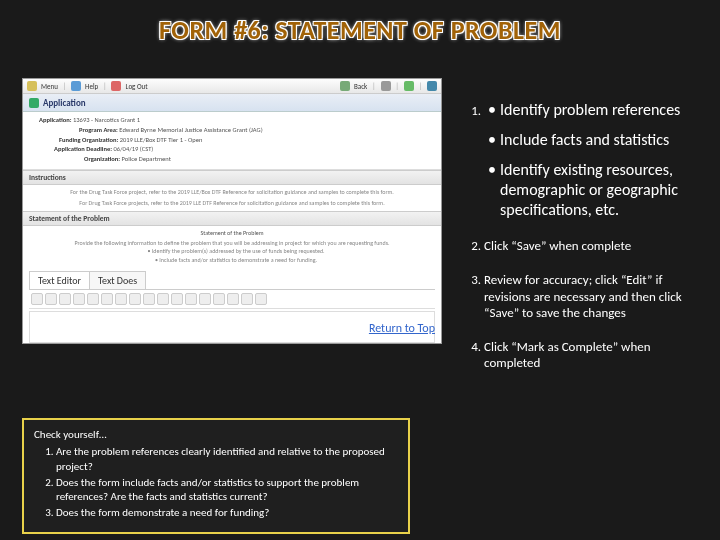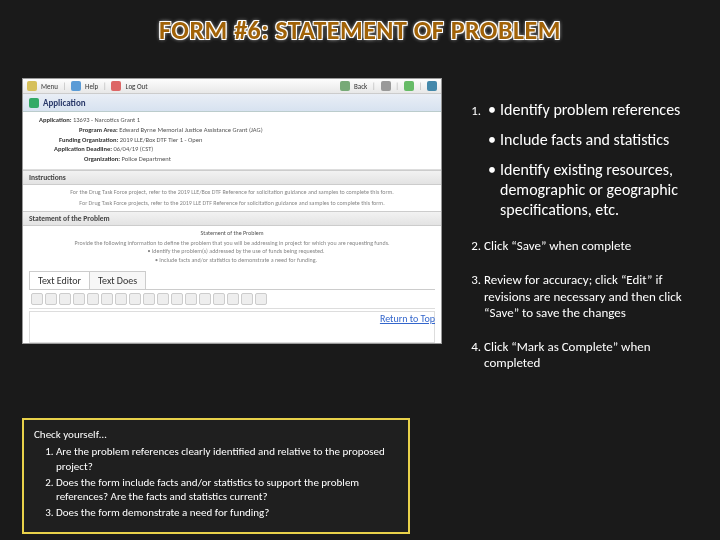--- a/index.html
+++ b/index.html
@@ -129,22 +129,22 @@
     border-radius:2px;
   }
   .editor-canvas {
     height:32px;
     background:#fff;
     border:1px solid #ddd;
     margin-top:2px;
   }
   .return-top {
     position:absolute;
-    bottom:18px; right:6px;
-    font-size:10px;
+    bottom:8px; right:6px;
+    font-size:12px;
     color:#3366cc;
     text-decoration:underline;
   }
 
   .check-box {
     position: absolute;
     left: 22px;
     top: 418px;
     width: 388px;
     border: 2.5px solid #e8d14a;

